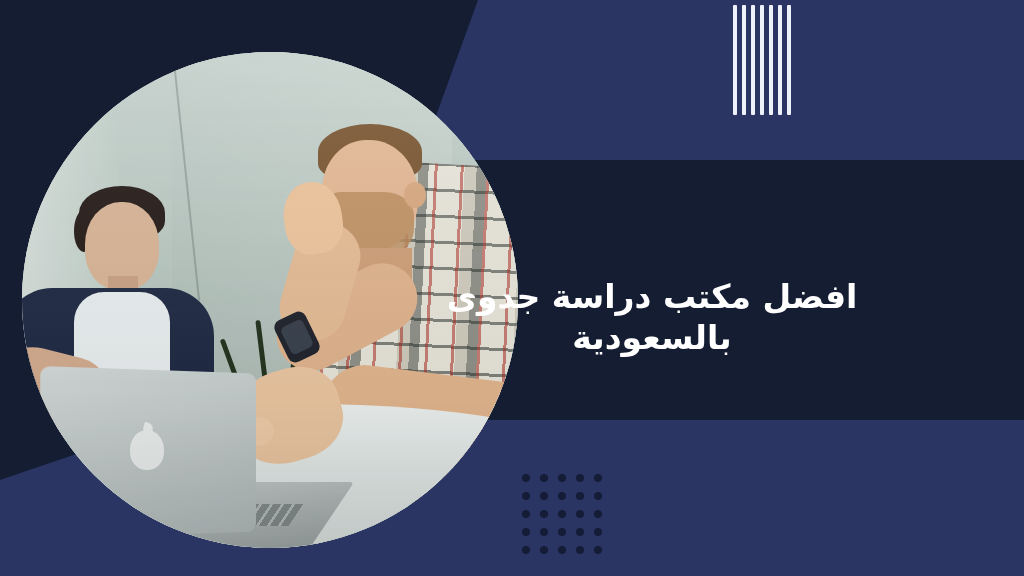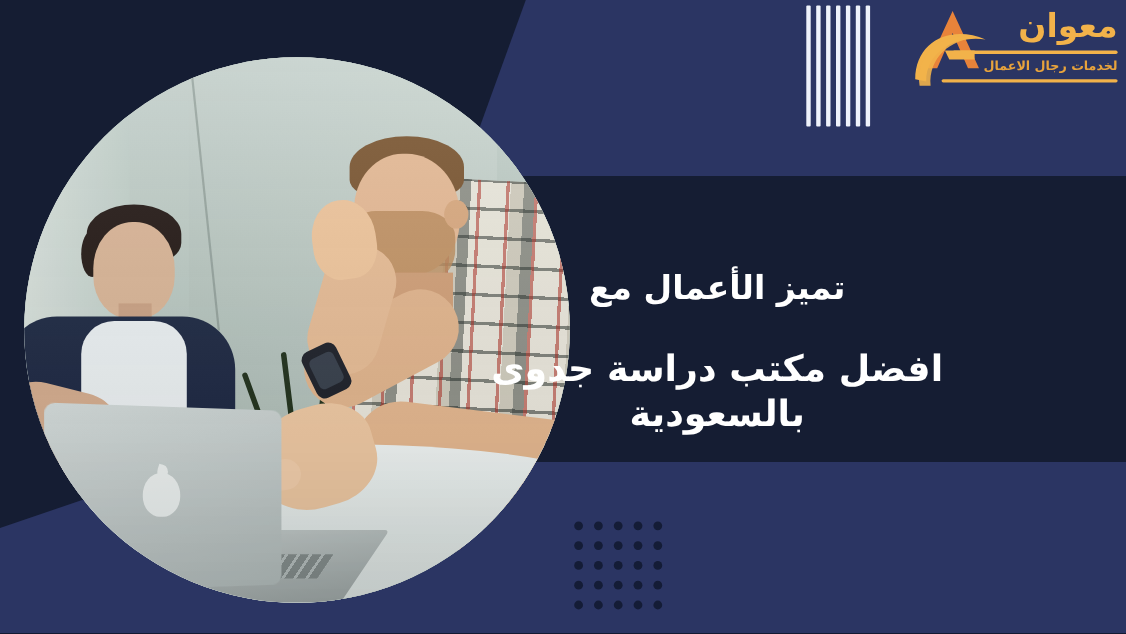--- a/index.html
+++ b/index.html
@@ -264,35 +264,18 @@
 
       <div class="lap-base"></div>
       <div class="lap-keys"></div>
       <div class="lap-lid"></div>
       <div class="lap-logo"></div>
 
       <div class="ph-shade"></div>
     </div>
   </div>
 
-  <div class="logo">
-    <div class="logo-mark">
-      <svg width="80" height="76" viewBox="0 0 80 76" xmlns="http://www.w3.org/2000/svg">
-        <path d="M40 4 L64 56 L54 56 L40 24 L26 56 L16 56 Z" fill="#e8833a"></path>
-        <path d="M33 40 L60 40 L60 48 L37 48 Z" fill="#f2b24a"></path>
-        <path d="M6 66 C6 32 38 16 70 30 C44 26 16 40 16 68 Z" fill="#f2b24a"></path>
-        <path d="M10 72 C6 44 30 22 62 28 C38 30 18 46 20 72 Z" fill="#f2b24a" opacity="0.9"></path>
-      </svg>
-    </div>
-    <div class="logo-text">
-      <div class="logo-name">معوان</div>
-      <div class="logo-rule"></div>
-      <div class="logo-tag">لخدمات رجال الاعمال</div>
-      <div class="logo-rule2"></div>
-    </div>
-  </div>
 
   <div class="headline">
-    <div class="l1">تميز الأعمال مع</div>
     <div class="l2">افضل مكتب دراسة جدوى بالسعودية</div>
   </div>
 
 </div>
 
 </body></html>

